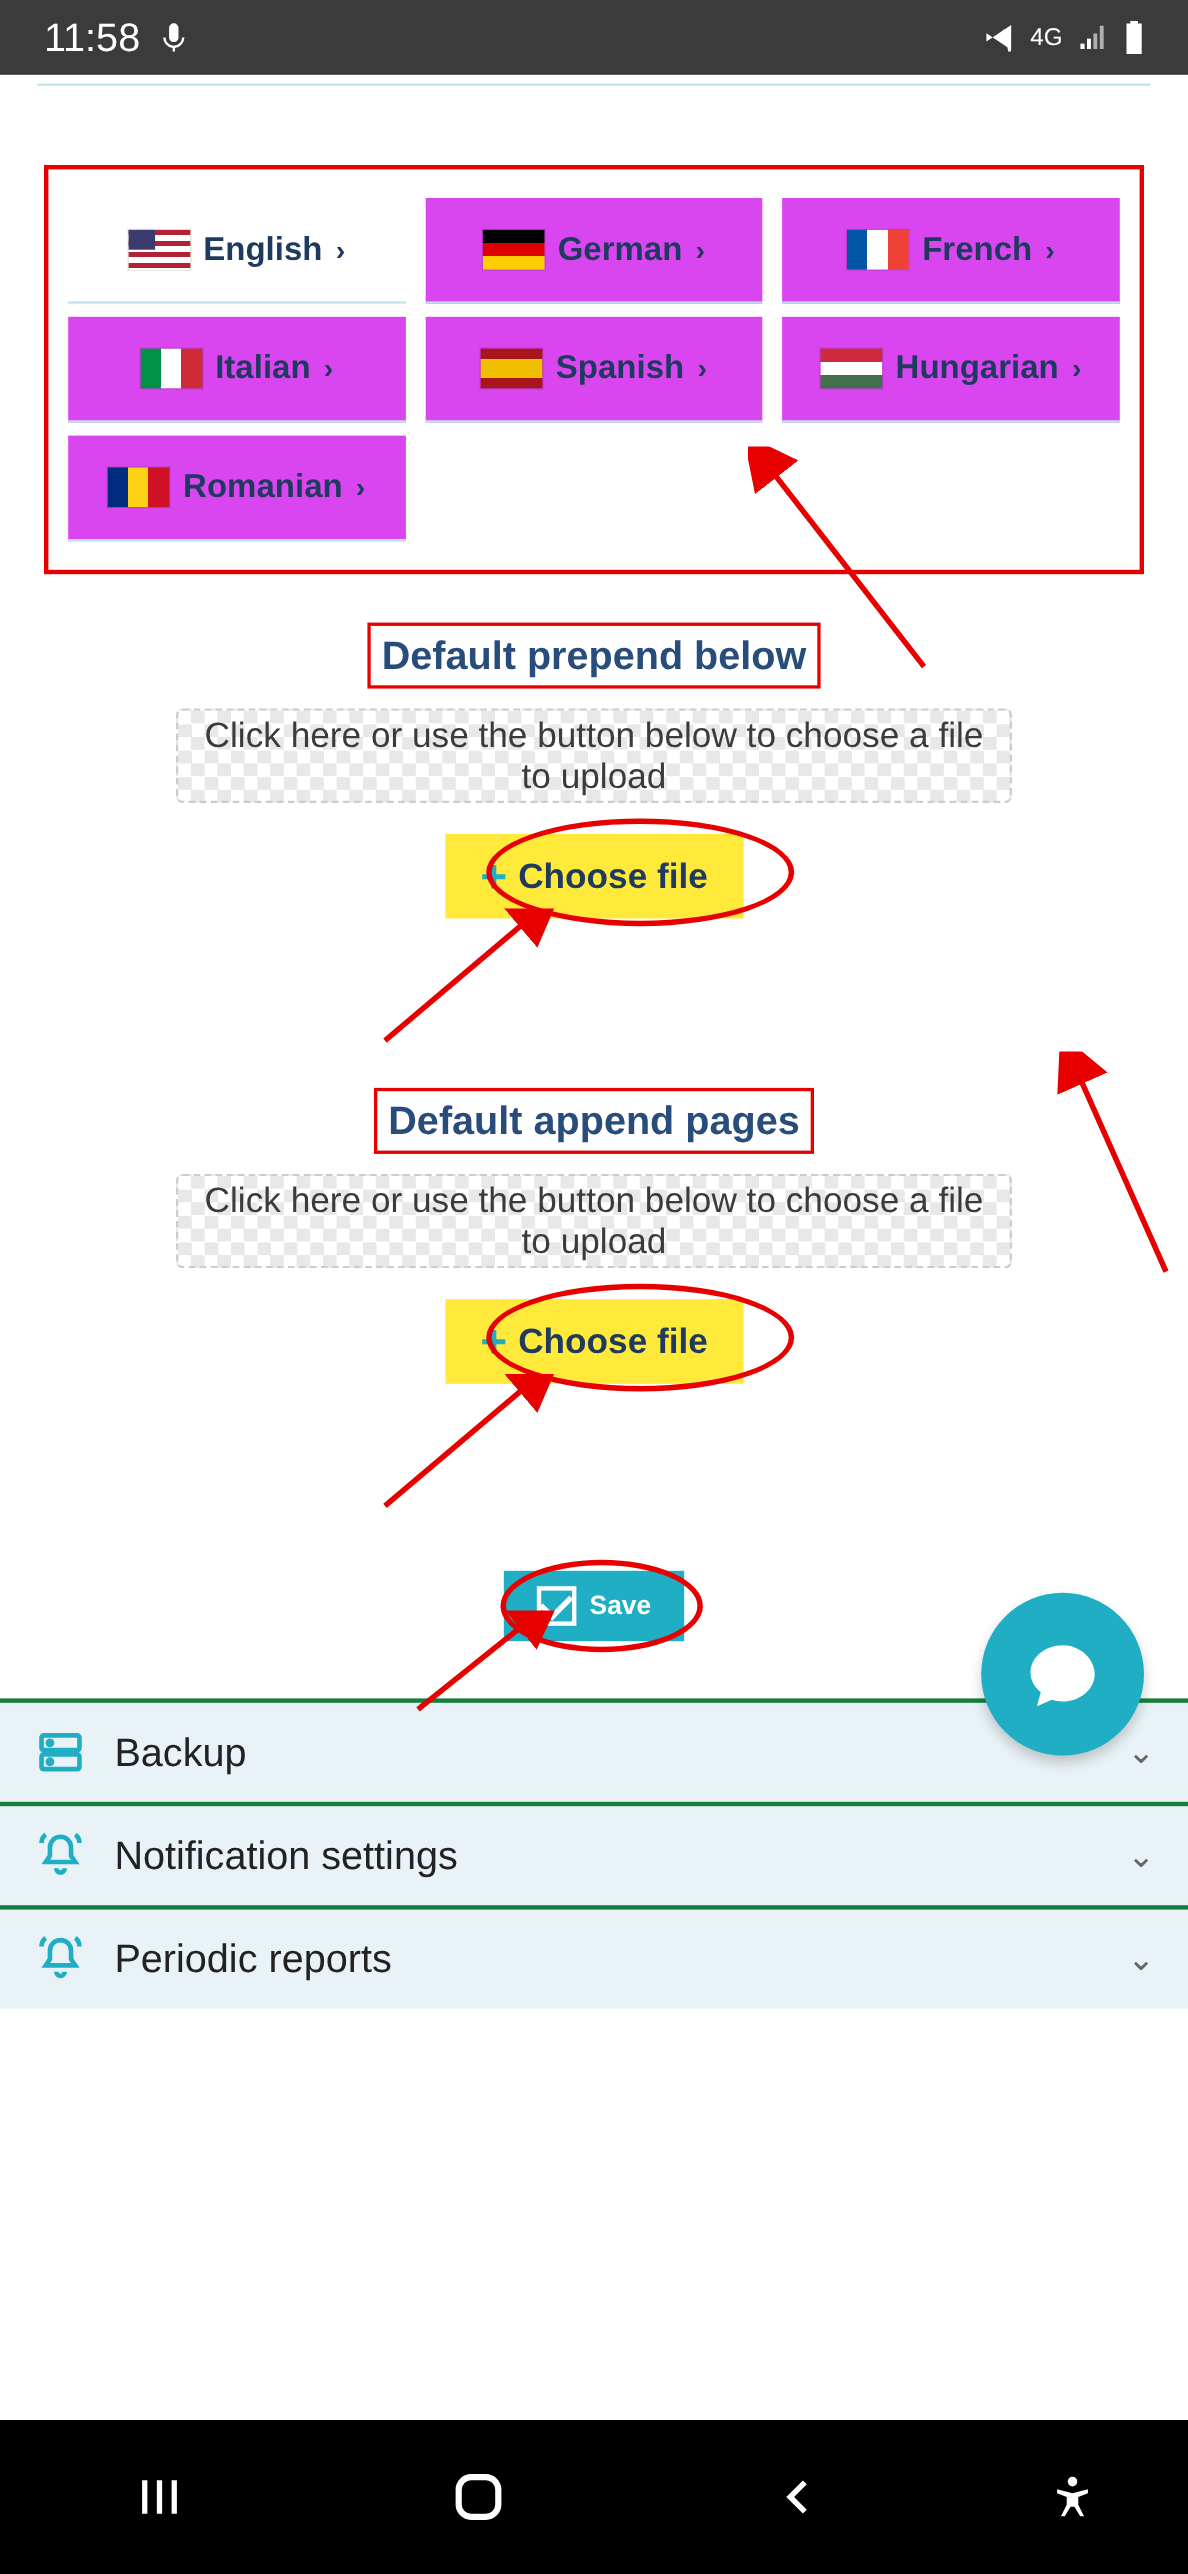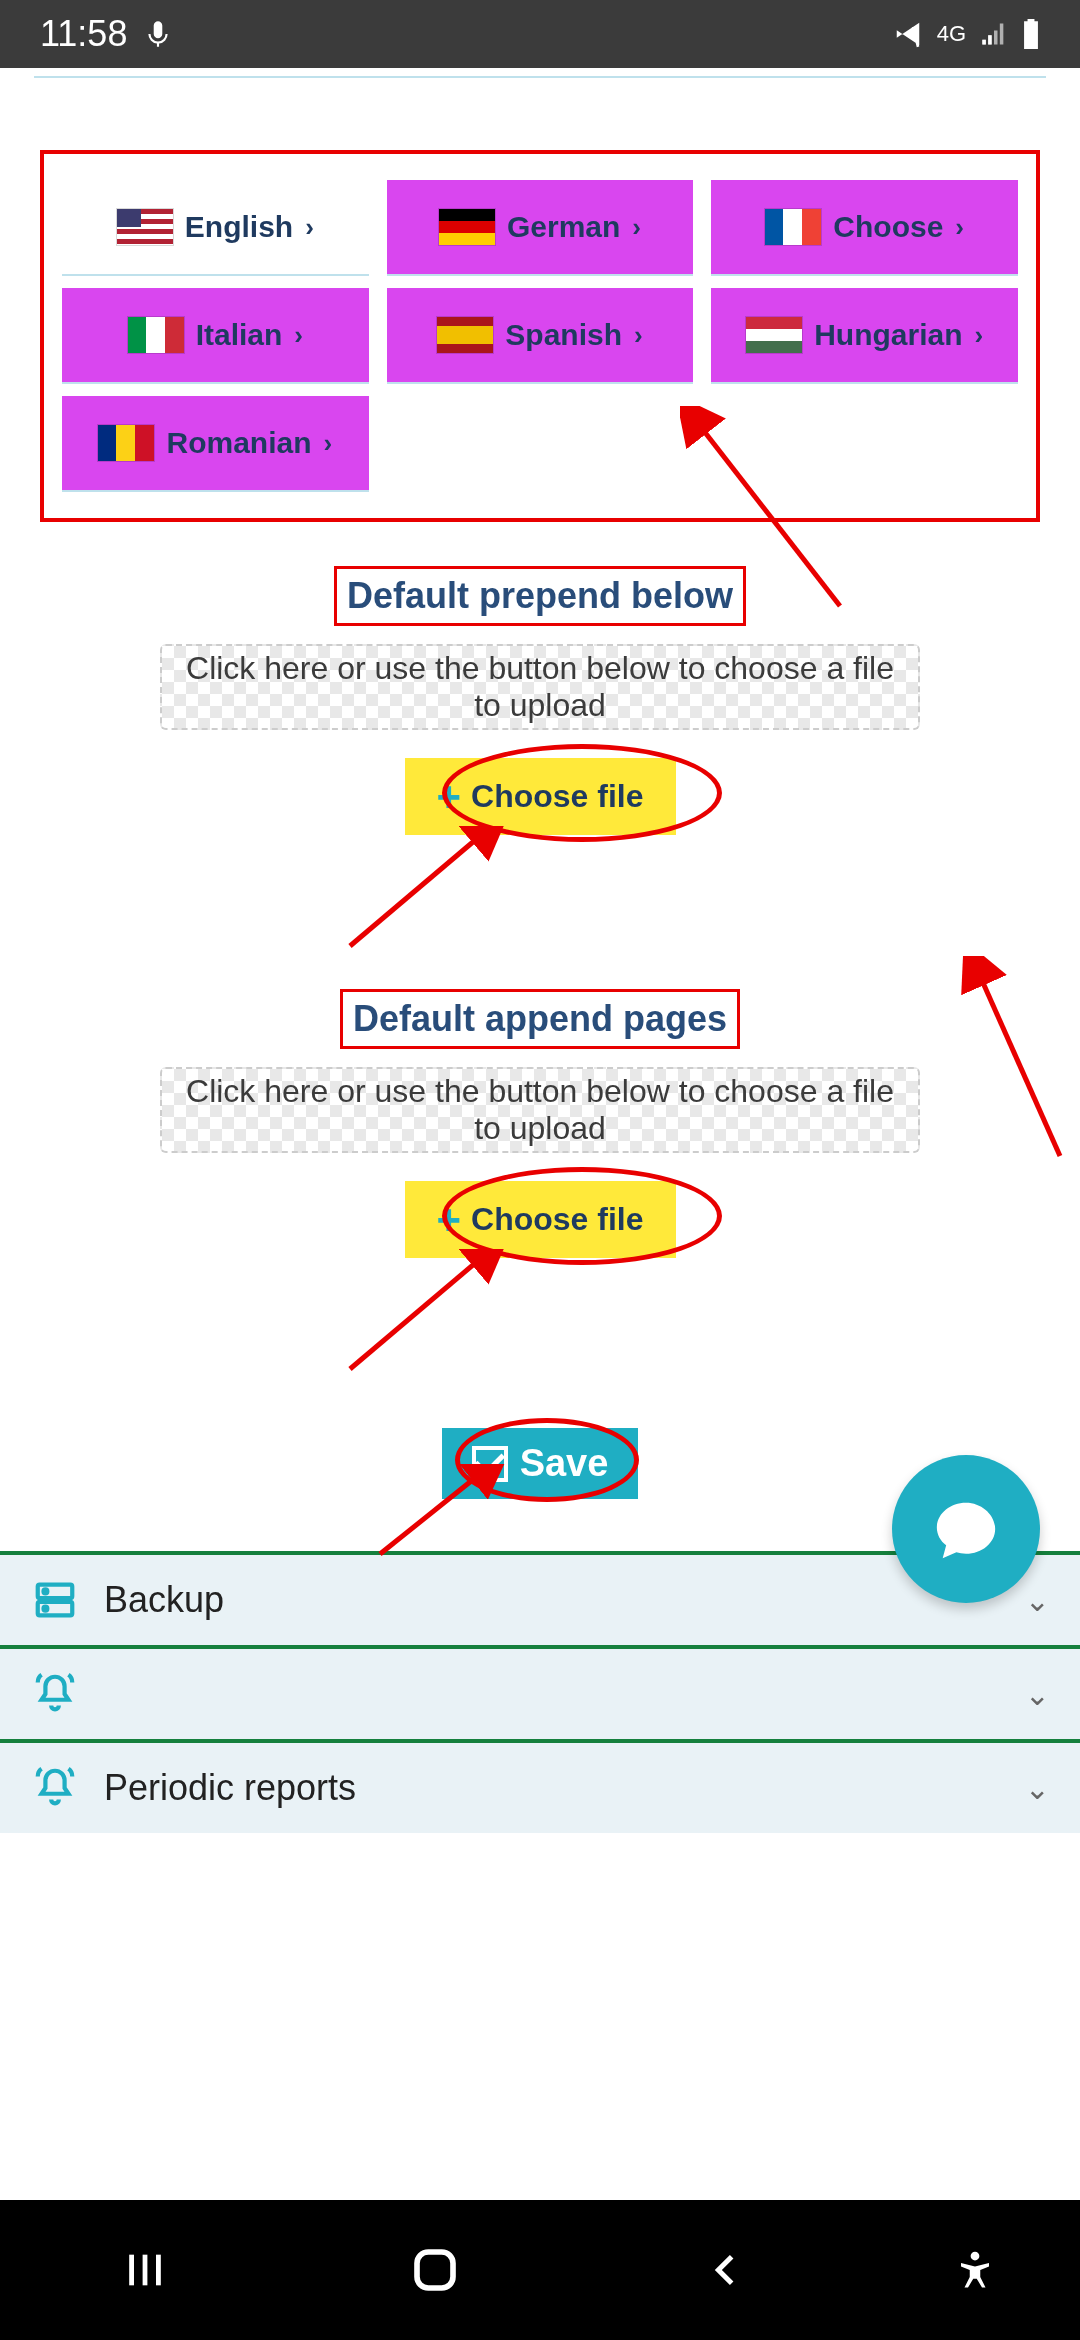--- a/index.html
+++ b/index.html
@@ -52,21 +52,21 @@
     background-image: repeating-conic-gradient(#e8e8e8 0 25%, #fff 0 50%); background-size: 24px 24px; border:2px dashed #ccc; border-radius:6px; }
 
   
   .choose-wrap { text-align:center; margin-top:28px; position:relative; }
   .choose-btn { display:inline-flex; align-items:center; gap:10px; background:#ffe93a; color:#1f3a5f; font-size:32px; font-weight:600; padding:20px 32px; border:none; }
   .plus { color:#1faec3; font-size:42px; font-weight:700; line-height:0; }
   .ellipse { position:absolute; border:5px solid #e80000; border-radius:50%/50%; pointer-events:none; }
 
   
   .save-wrap { text-align:center; margin-top:170px; position:relative; }
-  .save-btn { display:inline-flex; align-items:center; gap:12px; background:#1faec3; color:#fff; font-size:38px; font-weight:600; padding:14px 30px; border:none; }
+  .save-btn { display:inline-flex; align-items:center; gap:12px; background:#1faec3; color:#fff; font-size:24px; font-weight:600; padding:14px 30px; border:none; }
   .check { width:36px; height:36px; border:4px solid #fff; display:inline-flex; align-items:center; justify-content:center; }
   .check::after{content:"";width:12px;height:22px;border-right:5px solid #fff;border-bottom:5px solid #fff;transform:rotate(45deg) translate(-2px,-2px);}
 
   
   .bottom-list { margin-top: 52px; }
   .row { display:flex; align-items:center; gap:24px; padding:20px 30px; background:#e9f2f6; border-top:4px solid #15803d; font-size:36px; color:#222; }
   .row .spacer{flex:1;}
   .row .expand{font-size:30px;color:#666;}
   .row-icon{width:50px;height:50px;display:inline-flex;align-items:center;justify-content:center;}
 
@@ -130,21 +130,21 @@
           <span>English</span>
           <span class="chev">›</span>
         </div>
         <div class="lang-btn">
           <span class="flag flag-de"></span>
           <span>German</span>
           <span class="chev">›</span>
         </div>
         <div class="lang-btn">
           <span class="flag flag-fr"></span>
-          <span>Choose</span>
+          <span>French</span>
           <span class="chev">›</span>
         </div>
         <div class="lang-btn">
           <span class="flag flag-it"></span>
           <span>Italian</span>
           <span class="chev">›</span>
         </div>
         <div class="lang-btn">
           <span class="flag flag-es"></span>
           <span>Spanish</span>
@@ -222,20 +222,21 @@
         <span class="expand">⌄</span>
       </div>
       <div class="row">
         <span class="row-icon">
           <svg viewBox="0 0 24 24" width="46" height="46" fill="none" stroke="#1faec3" stroke-width="2.2">
             <path d="M12 3a5 5 0 0 0-5 5v4l-2 3h14l-2-3V8a5 5 0 0 0-5-5z"></path>
             <path d="M10 18a2 2 0 0 0 4 0"></path>
             <path d="M3 6c0-1 .5-3 2-4M21 6c0-1-.5-3-2-4"></path>
           </svg>
         </span>
+        <span>Notification settings</span>
         <span class="spacer"></span>
         <span class="expand">⌄</span>
       </div>
       <div class="row">
         <span class="row-icon">
           <svg viewBox="0 0 24 24" width="46" height="46" fill="none" stroke="#1faec3" stroke-width="2.2">
             <path d="M12 3a5 5 0 0 0-5 5v4l-2 3h14l-2-3V8a5 5 0 0 0-5-5z"></path>
             <path d="M10 18a2 2 0 0 0 4 0"></path>
             <path d="M3 6c0-1 .5-3 2-4M21 6c0-1-.5-3-2-4"></path>
           </svg>

